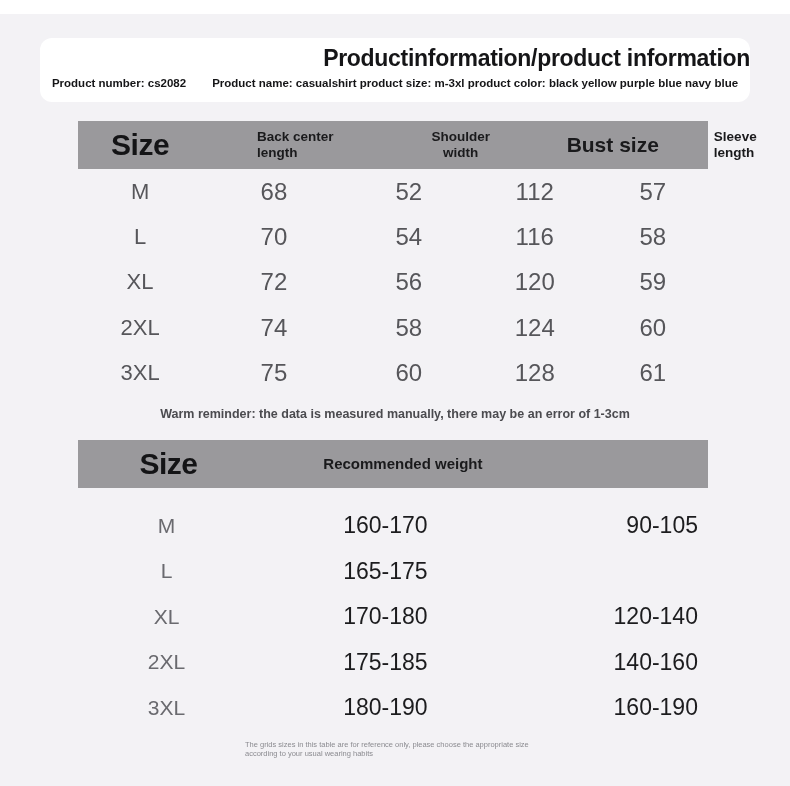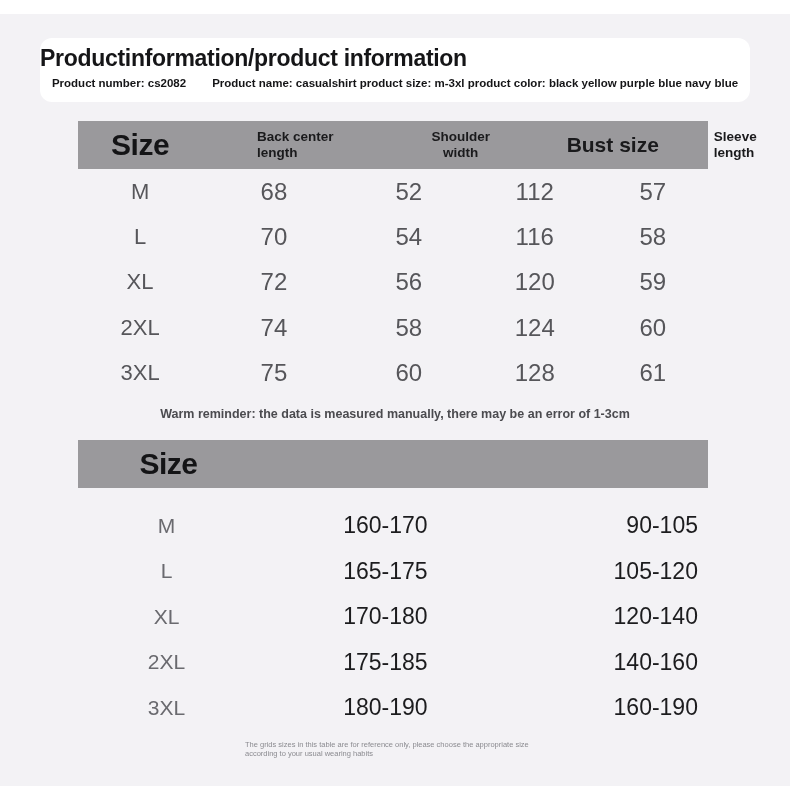--- a/index.html
+++ b/index.html
@@ -12,21 +12,21 @@
   .page-bg {
     position:absolute; left:0; top:14px; width:790px; height:772px;
     background:#f3f2f5;
   }
   
   .card {
     position:absolute; left:40px; top:38px; width:710px; height:64px;
     background:#ffffff; border-radius:12px;
   }
   .card-title {
-    margin-top:7px; text-align:left;
+    margin-top:7px; text-align:right;
     font-size:23px; font-weight:bold; color:#151517; letter-spacing:-0.3px;
   }
   .card-sub {
     margin-top:5px; display:flex; justify-content:center; gap:26px;
     font-size:11.5px; font-weight:bold; color:#151517; white-space:nowrap;
   }
   
   .tbl { position:absolute; left:78px; width:630px; }
   .tbl1 { top:121px; }
   .tbl2 { top:440px; }
@@ -126,31 +126,31 @@
     <span>128</span>
     <span>61</span>
   </div>
 </div>
 
 <div class="warm">Warm reminder: the data is measured manually, there may be an error of 1-3cm</div>
 
 <div class="tbl tbl2">
   <div class="head-row t2-head-cols">
     <div><span class="size-big">Size</span></div>
+    <div><span class="h-sm2">Recommended weight</span></div>
   </div>
   <div class="t2-body">
     <div class="t2-row t2-body-cols">
       <span class="rsize">M</span>
       <span class="rval">160-170</span>
       <span class="rval rweight">90-105</span>
     </div>
     <div class="t2-row t2-body-cols">
       <span class="rsize">L</span>
       <span class="rval">165-175</span>
-      <span class="rval rweight">105-120</span>
     </div>
     <div class="t2-row t2-body-cols">
       <span class="rsize">XL</span>
       <span class="rval">170-180</span>
       <span class="rval rweight">120-140</span>
     </div>
     <div class="t2-row t2-body-cols">
       <span class="rsize">2XL</span>
       <span class="rval">175-185</span>
       <span class="rval rweight">140-160</span>

